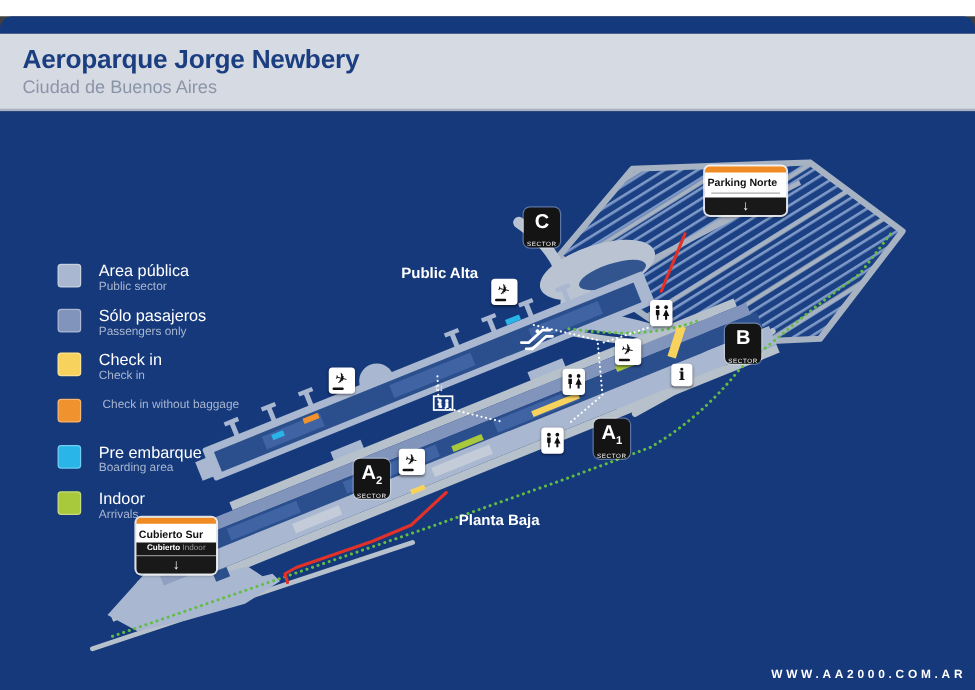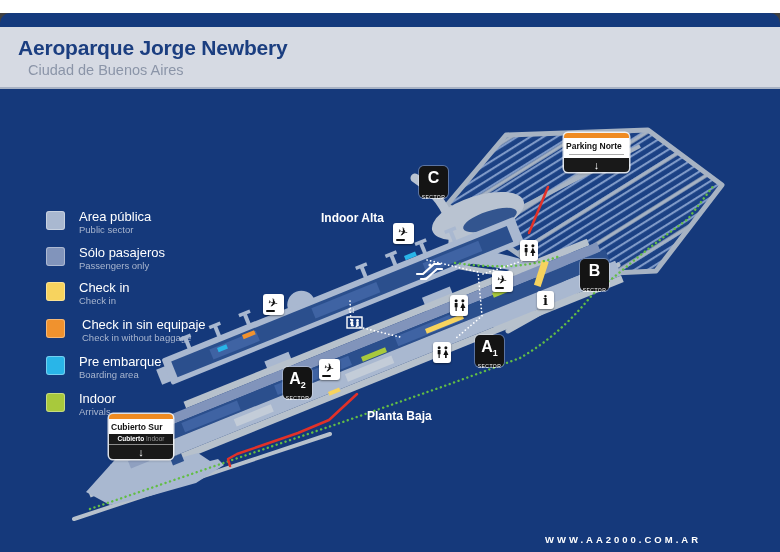--- a/index.html
+++ b/index.html
@@ -2,21 +2,21 @@
 <html><head>
 <meta charset="utf-8">
 <style>
   html,body{margin:0;padding:0;background:#ffffff;font-family:"Liberation Sans",sans-serif;}
   .page{position:relative;width:780px;height:544px;background:#404040;overflow:hidden;margin-top:13px;}
 
   
   .topbar{position:absolute;top:0;left:0;width:780px;height:14px;background:#143a7d;border-radius:10px 10px 0 0;}
   .band{position:absolute;top:14px;left:0;width:780px;height:60px;background:#d6dae3;border-bottom:2px solid #a8b2c4;}
   .band .title{position:absolute;left:18px;top:9px;font-size:21px;font-weight:bold;color:#1b3e80;letter-spacing:-0.2px;}
-  .band .subtitle{position:absolute;left:28px;top:35px;font-size:14.5px;color:#8b95a8;}
+  .band .subtitle{position:absolute;left:18px;top:35px;font-size:14.5px;color:#8b95a8;}
 
   
   .mapArea{position:absolute;top:76px;left:0;width:780px;height:476px;background:#15397b;}
   svg.mapSvg{position:absolute;top:0;left:0;}
 
   
   .legend{position:absolute;left:46px;top:122px;width:230px;}
   .lg-item{position:absolute;left:0;}
   .lg-sw{position:absolute;left:0;top:0;width:19px;height:19px;border-radius:3px;box-shadow:inset 0 0 0 1px rgba(255,255,255,0.35);}
   .lg-tx{position:absolute;left:33px;top:-1px;white-space:nowrap;}
@@ -49,21 +49,21 @@
   .plane .pg{font-size:12px;color:#111;transform:rotate(14deg);line-height:12px;}
   .plane .trail{width:9px;height:2px;background:#111;margin-top:1px;margin-right:6px;border-radius:1px;}
   .wc{width:18px;height:21px;}
   .info{width:17px;height:18px;font-family:"DejaVu Serif",serif;font-weight:bold;font-size:13px;color:#111;}
   .ghost{position:absolute;}
 
   
   .footerBar{position:absolute;left:545px;top:489px;width:228px;height:26px;background:#eef0f4;border-radius:2px;display:flex;align-items:center;justify-content:center;gap:6px;}
   .brand{font-size:13px;color:#15356e;white-space:nowrap;}
   .brand b{font-weight:bold;}
-  .url{position:absolute;left:545px;top:521px;width:228px;text-align:left;color:#ffffff;font-size:9.5px;font-weight:bold;letter-spacing:3px;white-space:nowrap;}
+  .url{position:absolute;left:545px;top:521px;width:228px;text-align:right;color:#ffffff;font-size:9.5px;font-weight:bold;letter-spacing:3px;white-space:nowrap;}
 </style>
 </head>
 <body>
 
 <div class="page">
 
   <div class="topbar"></div>
   <div class="band">
     <div class="title">Aeroparque Jorge Newbery</div>
     <div class="subtitle">Ciudad de Buenos Aires</div>
@@ -188,21 +188,21 @@
         <rect x="347" y="304" width="15" height="11" fill="none" stroke="#ffffff" stroke-width="1.4"></rect>
         <circle cx="352" cy="307.5" r="1.4" fill="#ffffff"></circle>
           <rect x="350.8" y="308.8" width="2.4" height="4.5" fill="#ffffff"></rect>
         <circle cx="357.5" cy="307.5" r="1.4" fill="#ffffff"></circle>
           <rect x="356.3" y="308.8" width="2.4" height="4.5" fill="#ffffff"></rect>
       </g>
     </svg>
 
     <div class="ghost" style="left:347px;top:217px;color:#fff;font-size:8px;font-weight:bold;">↑↓</div>
 
-    <div class="floorLabel" style="left:321px;top:122px;">Indoor Alta</div>
+    <div class="floorLabel" style="left:321px;top:122px;">Public Alta</div>
     <div class="floorLabel" style="left:367px;top:320px;">Planta Baja</div>
 
     <div class="badge" style="left:419px;top:77px;">
       <div class="bl"><span>C</span><sub></sub></div>
       <div class="bc">SECTOR</div>
     </div>
     <div class="badge" style="left:580px;top:170px;">
       <div class="bl"><span>B</span><sub></sub></div>
       <div class="bc">SECTOR</div>
     </div>
@@ -292,21 +292,20 @@
       <div class="lg-item" style="top:71px;">
         <div class="lg-sw" style="background-color: rgb(247, 211, 94);"></div>
         <div class="lg-tx">
             <div class="lg-tt">Check in</div>
             <div class="lg-st">Check in</div>
           </div>
       </div>
       <div class="lg-item" style="top:108px;">
         <div class="lg-sw" style="background-color: rgb(240, 146, 46);"></div>
         <div class="lg-tx" style="left:36px;">
-            <div class="lg-tt">Check in sin equipaje</div>
             <div class="lg-st">Check in without baggage</div>
           </div>
       </div>
       <div class="lg-item" style="top:145px;">
         <div class="lg-sw" style="background-color: rgb(41, 181, 232);"></div>
         <div class="lg-tx">
             <div class="lg-tt">Pre embarque</div>
             <div class="lg-st">Boarding area</div>
           </div>
       </div>

